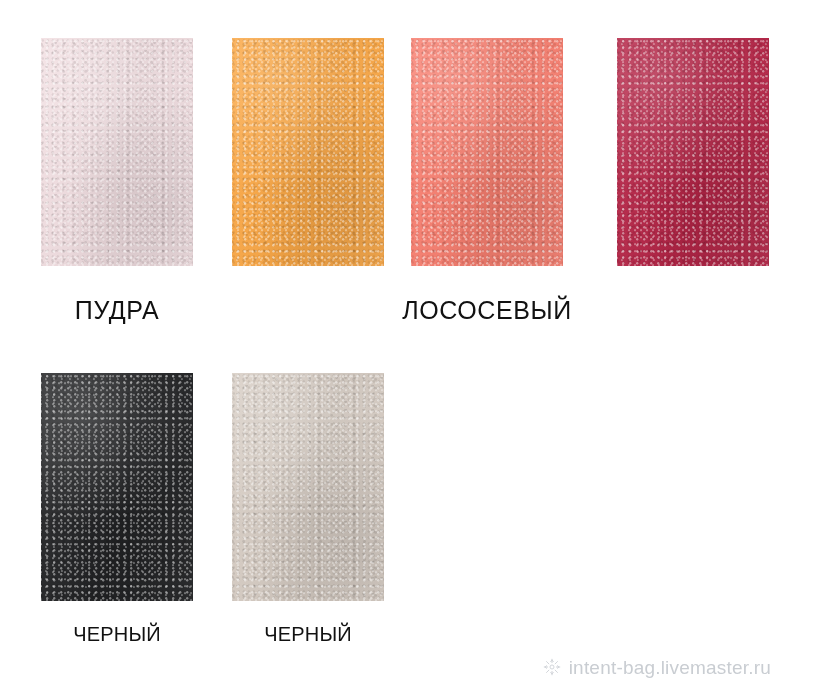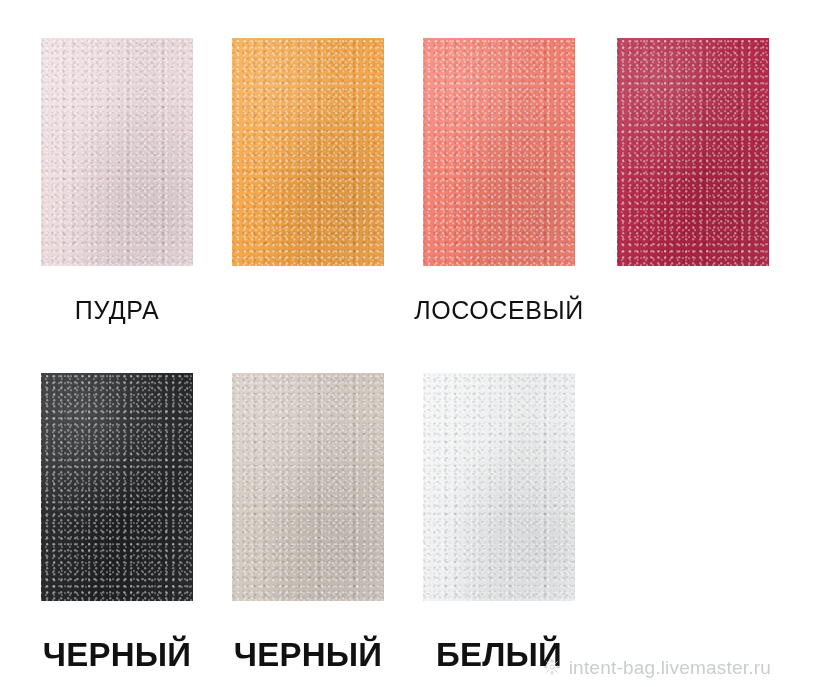--- a/index.html
+++ b/index.html
@@ -32,21 +32,21 @@
   .swatch-cell {
     position: absolute;
     width: 190px;
   }
 
   .swatch-cell.row-top  { top: 38px; }
   .swatch-cell.row-bot  { top: 373px; }
 
   .swatch-cell.col-0 { left: 22px; }
   .swatch-cell.col-1 { left: 213px; }
-  .swatch-cell.col-2 { left: 404px; }
+  .swatch-cell.col-2 { left: 392px; }
   .swatch-cell.col-3 { left: 598px; }
 
   
   .swatch-chip {
     position: relative;
     width: 152px;
     height: 228px;
     margin: 0 auto;
     overflow: hidden;
     background-color: #cccccc;
@@ -97,23 +97,23 @@
     color: #111111;
     white-space: nowrap;
   }
   .row-top .swatch-label {
     margin-top: 30px;
     font-size: 25px;
     font-weight: 400;
     letter-spacing: 0.6px;
   }
   .row-bot .swatch-label {
-    margin-top: 35px;
-    font-size: 33px;
-    font-weight: 700;
+    margin-top: 22px;
+    font-size: 20px;
+    font-weight: 400;
     letter-spacing: 0.2px;
   }
 
   
   .watermark {
     position: absolute;
     right: 42px;
     bottom: 10px;
     display: flex;
     align-items: center;
@@ -184,28 +184,20 @@
 
     <div class="swatch-cell row-bot col-1">
       <div class="swatch-chip" style="background-color: rgb(215, 205, 196);">
         <div class="shade"></div>
         <div class="grain"></div>
         <div class="creases"></div>
       </div>
       <div class="swatch-label">ЧЕРНЫЙ</div>
     </div>
 
-    <div class="swatch-cell row-bot col-2">
-      <div class="swatch-chip" style="background-color: rgb(245, 246, 247);">
-        <div class="shade"></div>
-        <div class="grain"></div>
-        <div class="creases"></div>
-      </div>
-      <div class="swatch-label">БЕЛЫЙ</div>
-    </div>
 
 
   </div>
 
   <div class="watermark" style="color: rgb(201, 205, 210);">
     <svg class="wm-mark" viewBox="0 0 24 24">
       <g fill="none" stroke="#c9cdd2" stroke-width="1.15">
         <circle cx="12" cy="12" r="2.4"></circle>
         <path d="M12 2.2 L12 7.2 M12 16.8 L12 21.8 M2.2 12 L7.2 12 M16.8 12 L21.8 12"></path>
         <path d="M5.1 5.1 L8.6 8.6 M15.4 15.4 L18.9 18.9 M18.9 5.1 L15.4 8.6 M8.6 15.4 L5.1 18.9"></path>

